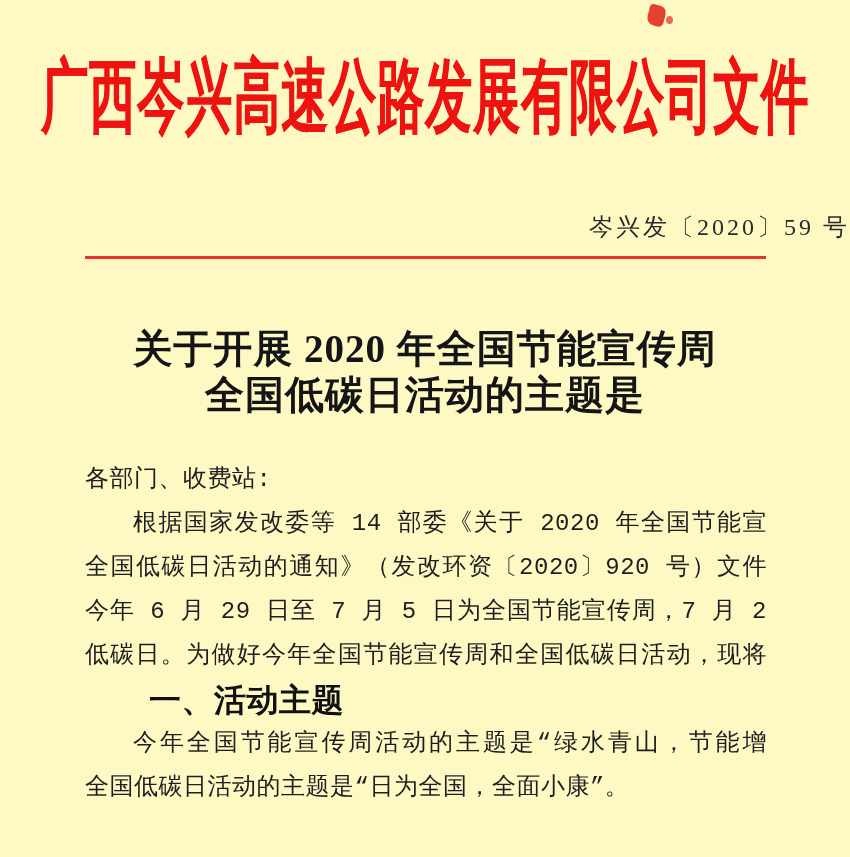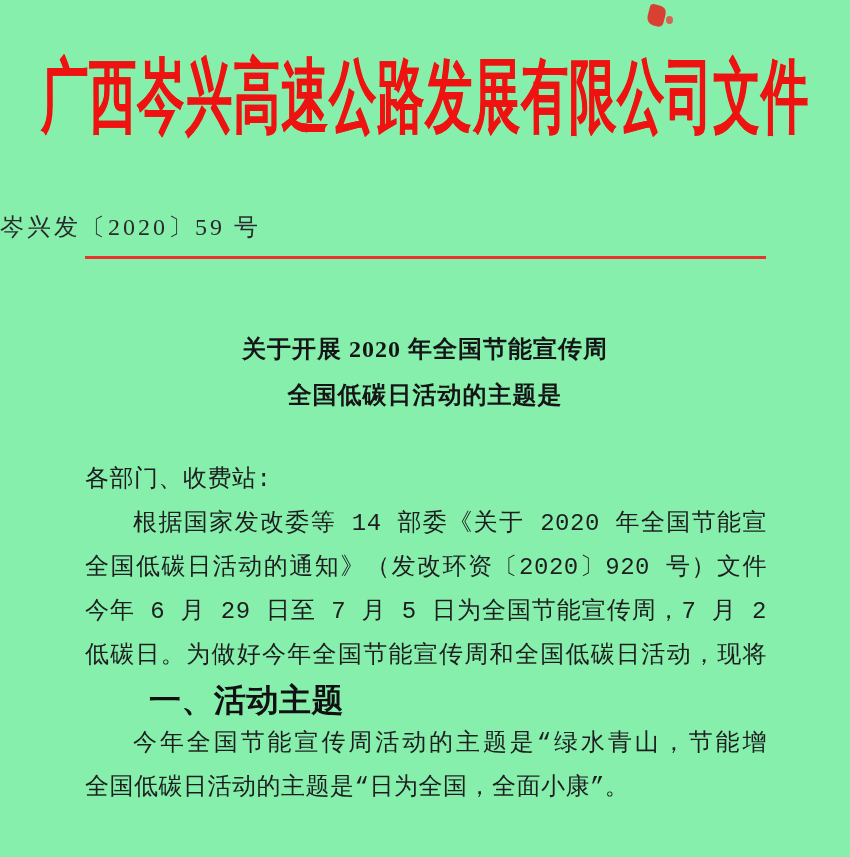--- a/index.html
+++ b/index.html
@@ -1,21 +1,21 @@
 <!DOCTYPE html>
 <html><head>
 <meta charset="utf-8">
 <style>
   html, body { margin: 0; padding: 0; background: #ffffff; }
   .page {
     position: relative;
     width: 850px;
     height: 857px;
     margin: 0 auto;
-    background: #86efac;
+    background: #fef9c3;
     overflow: hidden;
     font-family: "Liberation Serif", "DejaVu Serif", serif;
     color: #1d1d1f;
   }
   
   .artifact {
     position: absolute;
     left: 648px;
     top: 5px;
     width: 17px;
@@ -50,41 +50,41 @@
     transform: scaleY(1.72);
     transform-origin: 50% 0;
     white-space: nowrap;
     text-shadow: 0.6px 0 0 #ee1310;
   }
   .doc-number {
     position: absolute;
     top: 211px;
     left: 0;
     right: 0;
-    text-align: left;
+    text-align: right;
     font-size: 24px;
     letter-spacing: 3px;
     color: #2a2a2c;
   }
   .red-rule {
     position: absolute;
     top: 256px;
     left: 85px;
     width: 681px;
     height: 3px;
     background: #e8342c;
   }
   .doc-title {
     position: absolute;
     top: 326px;
     left: 0;
     right: 0;
     text-align: center;
     font-weight: 700;
-    font-size: 24px;
+    font-size: 39px;
     line-height: 46px;
     letter-spacing: 1px;
     color: #151517;
   }
   .body-text {
     position: absolute;
     top: 458px;
     left: 85px;
     width: 682px;
     font-size: 24px;

